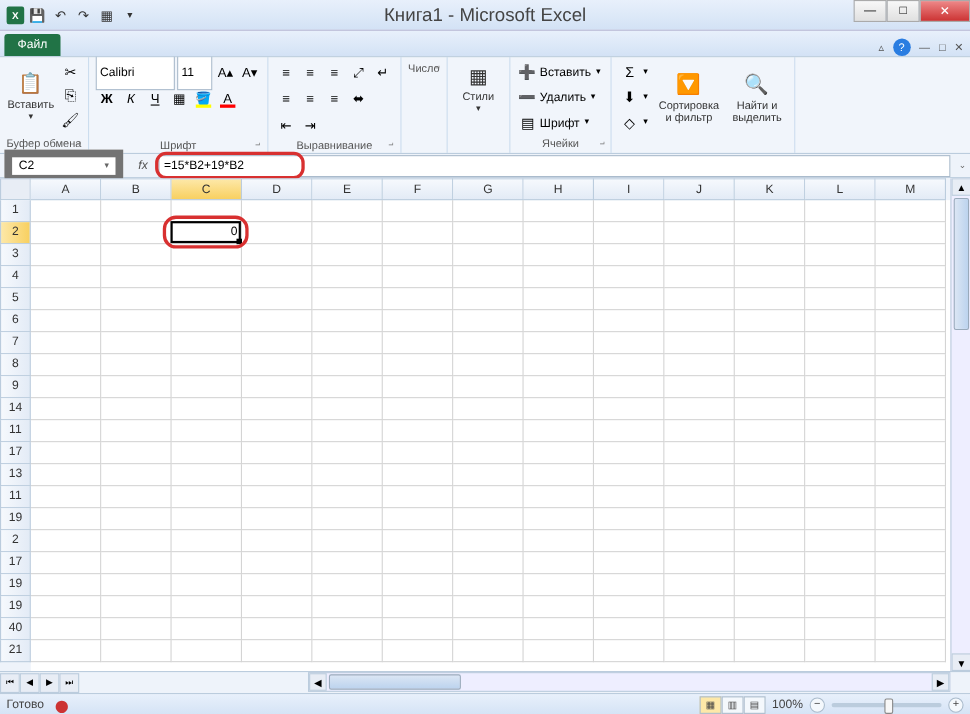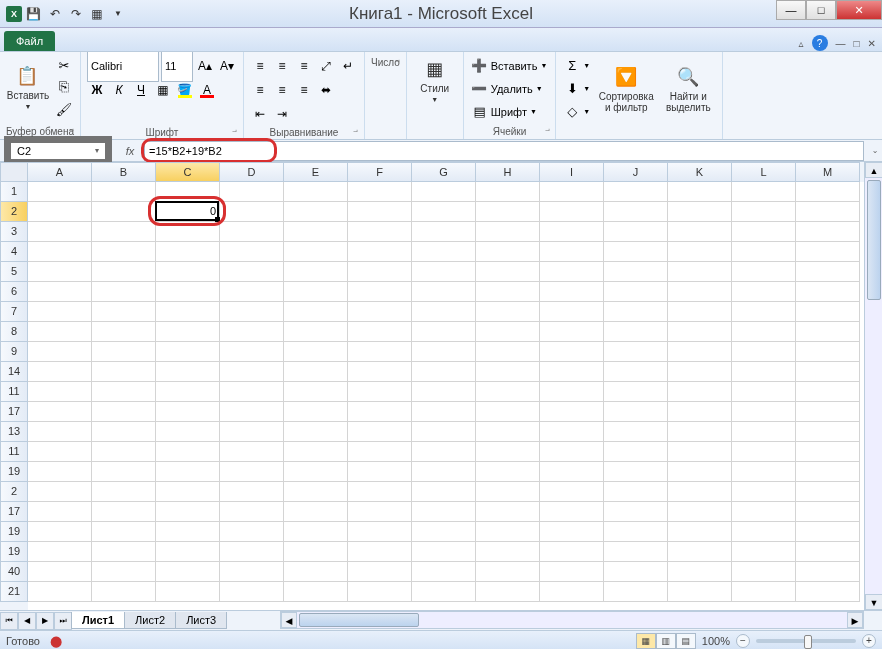--- a/index.html
+++ b/index.html
@@ -632,25 +632,20 @@
   </div>
 </div>
 
 <div class="sheet-bar">
   <div class="sheet-nav">
     <div class="sheet-nav-btn">⏮</div>
     <div class="sheet-nav-btn">◀</div>
     <div class="sheet-nav-btn">▶</div>
     <div class="sheet-nav-btn">⏭</div>
   </div>
-  <div id="sheet-tabs" style="display:flex;">
-      <div class="sheet-tab active">Лист1</div>
-      <div class="sheet-tab">Лист2</div>
-      <div class="sheet-tab">Лист3</div>
-    </div>
   <div class="hscroll">
     <div class="arr" style="left:0;">◀</div>
     <div class="thumb"></div>
     <div class="arr" style="right:0;">▶</div>
   </div>
 </div>
 
 <div class="status-bar">
   <div style="display:flex;gap:10px;align-items:center;">
     <span>Готово</span>

